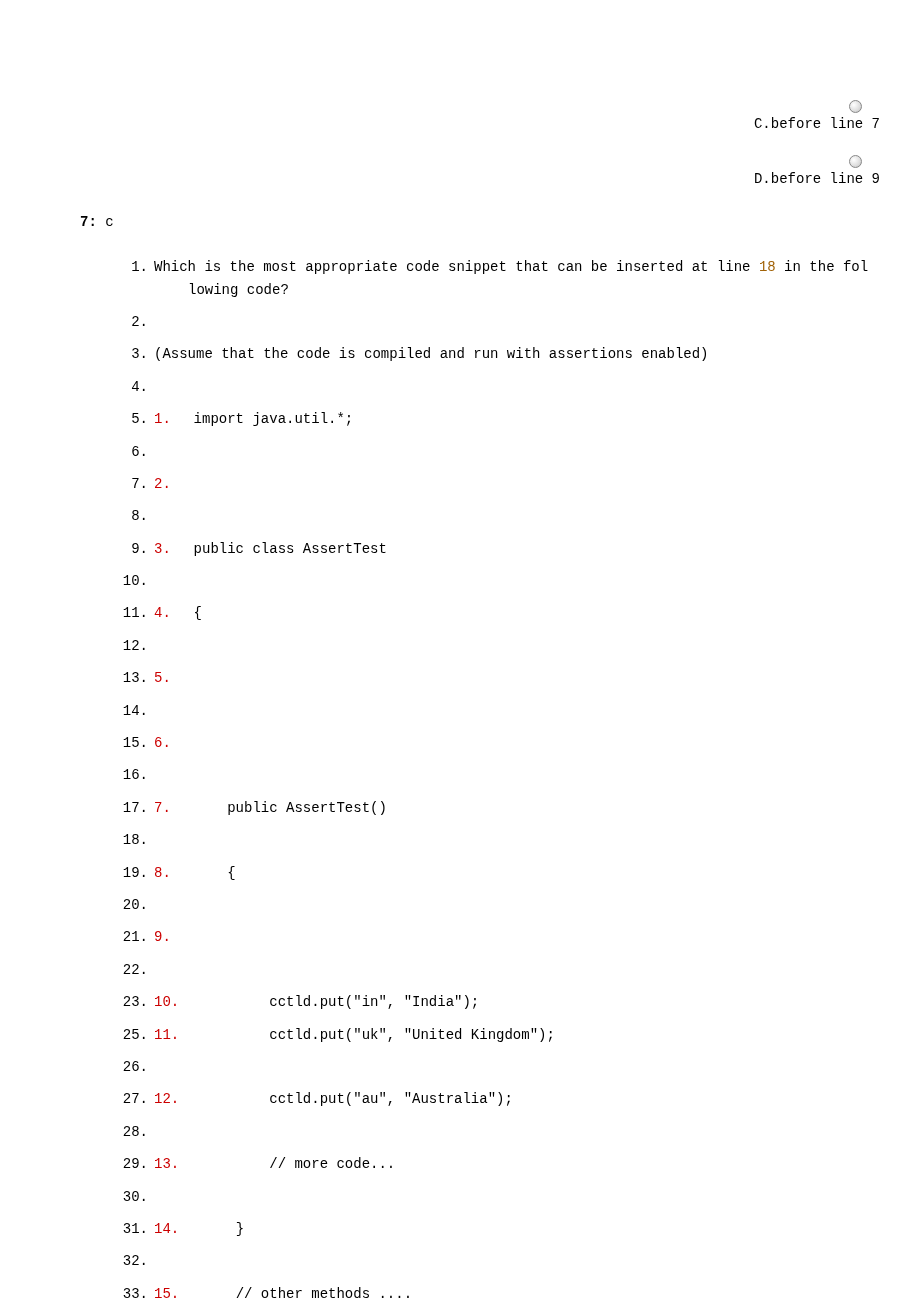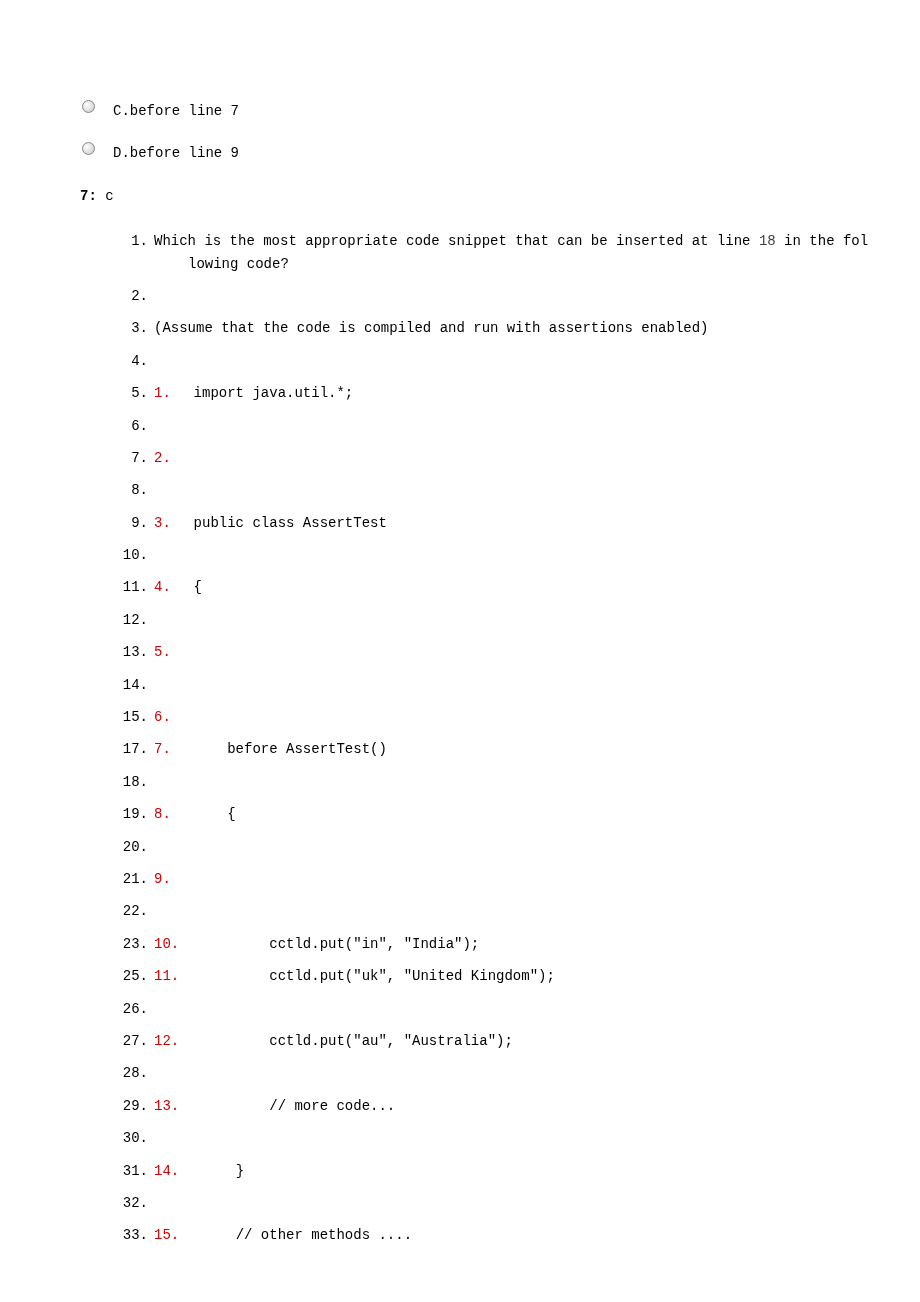--- a/index.html
+++ b/index.html
@@ -11,23 +11,24 @@
     background: #ffffff;
     font-family: "Courier New", Courier, monospace;
     font-size: 14px;
     line-height: 1.6;
     color: #000;
     width: 920px;
     padding: 100px 40px 40px 40px;
   }
   .option-row {
     display: flex;
-    align-items: flex-start;
+    align-items: flex-end;
     margin-bottom: 20px;
     padding-left: 42px;
+    flex-direction: column;
   }
   .radio {
     width: 13px;
     height: 13px;
     border-radius: 50%;
     border: 1px solid #888;
     background: radial-gradient(circle at 35% 35%, #fff 0%, #ddd 60%, #bbb 100%);
     margin-right: 18px;
     flex-shrink: 0;
   }
@@ -56,21 +57,21 @@
     text-align: right;
     margin-right: 6px;
     color: #000;
     flex-shrink: 0;
   }
   .inner-num {
     color: #cc0000;
     margin-right: 6px;
   }
   .inner-18 {
-    color: #404040;
+    color: #a16207;
   }
   .code-text {
     white-space: pre;
   }
   .wrap-text {
     white-space: normal;
   }
   .indent-cont {
     padding-left: 34px;
     display: block;
@@ -148,23 +149,26 @@
       <span class="inner-num">5.</span>
     </li>
     <li>
       <span class="outer-num">14.</span>
     </li>
     <li>
       <span class="outer-num">15.</span>
       <span class="inner-num">6.</span>
     </li>
     <li>
+      <span class="outer-num">16.</span>
+    </li>
+    <li>
       <span class="outer-num">17.</span>
       <span class="inner-num">7.</span>
-      <span class="code-text">      before AssertTest()</span>
+      <span class="code-text">      public AssertTest()</span>
     </li>
     <li>
       <span class="outer-num">18.</span>
     </li>
     <li>
       <span class="outer-num">19.</span>
       <span class="inner-num">8.</span>
       <span class="code-text">      {</span>
     </li>
     <li>

